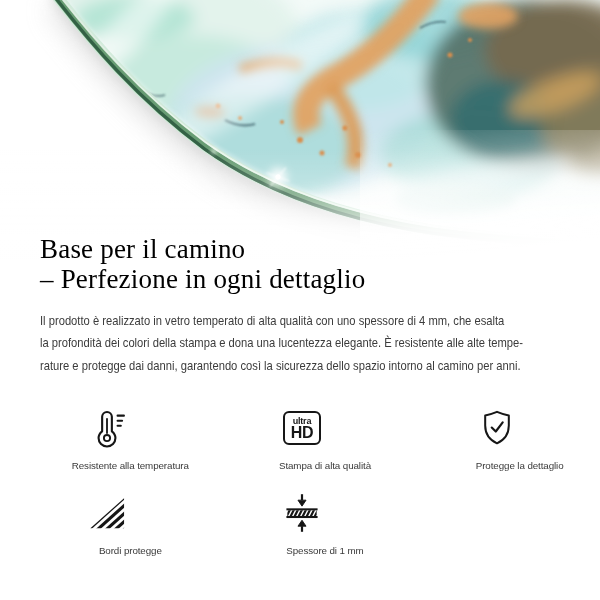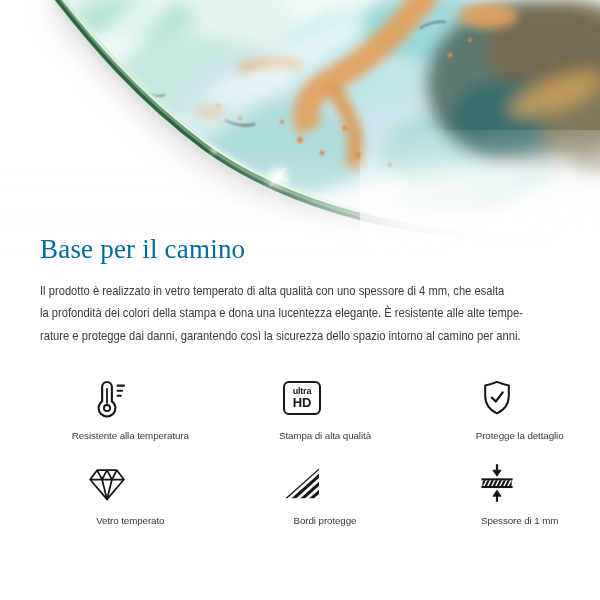--- a/index.html
+++ b/index.html
@@ -5,42 +5,42 @@
   html,body{margin:0;padding:0;background:#fff;}
   .page{
     position:relative;width:600px;height:600px;background:#ffffff;overflow:hidden;
     font-family:"Liberation Sans",sans-serif;color:#3a3a3a;
   }
   .hero{position:relative;height:260px;}
   .hero svg{display:block;width:600px;height:260px;}
   .content{position:relative;z-index:2;padding:0 40px;}
   h1{
     margin:-26px 0 0 0;font-family:"Liberation Serif",serif;font-weight:400;
-    font-size:27px;line-height:30px;color:#0369a1;letter-spacing:.2px;
+    font-size:27px;line-height:30px;color:#000000;letter-spacing:.2px;
   }
   h1 span{display:block;}
   .desc{margin-top:16px;}
   .dline{
     font-size:12.8px;line-height:22.4px;color:#3b3b3b;white-space:nowrap;
     transform:scaleX(.875);transform-origin:0 50%;
   }
   .features{
     margin-top:29px;margin-left:-30px;width:584px;
     display:grid;grid-template-columns:repeat(3,1fr);row-gap:20px;
   }
   .feature{display:flex;flex-direction:column;align-items:center;}
   .ficon{height:44px;display:flex;align-items:center;}
   .ficon svg{display:block;stroke:#161616;fill:none;}
   .flabel{margin-top:10px;font-size:9.8px;letter-spacing:-.1px;color:#3a3a3a;white-space:nowrap;padding-left:46px;}
   .uhd{
     box-sizing:border-box;width:38px;height:34px;border:2.6px solid #161616;border-radius:6px;
     display:flex;flex-direction:column;align-items:center;justify-content:center;color:#161616;
   }
   .uhd .u{font-size:9px;font-weight:700;line-height:9px;letter-spacing:-.2px;}
-  .uhd .h{font-size:13px;font-weight:700;line-height:13px;letter-spacing:-.2px;}
+  .uhd .h{font-size:16px;font-weight:700;line-height:13px;letter-spacing:-.2px;}
 </style>
 </head>
 <body>
 
 <div class="page">
 
   <div class="hero">
     <svg viewBox="0 0 600 260">
       <defs>
         <clipPath id="glassClip">
@@ -147,20 +147,21 @@
         <circle r="2.6" fill="#ffffff"></circle>
       </g>
       <circle cx="214" cy="151" r="2.6" fill="#ffffff" filter="url(#b2)" opacity="0.85"></circle>
     </svg>
   </div>
 
   <div class="content">
 
     <h1>
       <span>Base per il camino</span>
+      <span>– Perfezione in ogni dettaglio</span>
     </h1>
 
     <div class="desc">
       <div class="dline">Il prodotto è realizzato in vetro temperato di alta qualità con uno spessore di 4 mm, che esalta</div>
       <div class="dline">la profondità dei colori della stampa e dona una lucentezza elegante. È resistente alle alte tempe-</div>
       <div class="dline">rature e protegge dai danni, garantendo così la sicurezza dello spazio intorno al camino per anni.</div>
     </div>
 
     <div class="features">
 
@@ -189,31 +190,20 @@
       <div class="feature">
         <div class="ficon">
           <svg width="42" height="42" viewBox="0 0 48 48" stroke-width="2.3" stroke-linecap="round" stroke-linejoin="round">
             <path d="M24,5.5 C28,7.2 33,8.7 37.5,9.6 V21 C37.5,31.5 32.2,37.6 24,41.5 C15.8,37.6 10.5,31.5 10.5,21 V9.6 C15,8.7 20,7.2 24,5.5 Z"></path>
             <path d="M18,23.5 L22.6,28 L30.5,17.5" stroke-width="2.5"></path>
           </svg>
         </div>
         <div class="flabel">Protegge la dettaglio</div>
       </div>
 
-      <div class="feature">
-        <div class="ficon">
-          <svg width="44" height="42" viewBox="0 0 48 46" stroke-width="1.9" stroke-linejoin="round">
-            <path d="M13.2,9 H34.8 L42.5,19.2 L24,41 L5.5,19.2 Z"></path>
-            <path d="M5.5,19.2 H42.5"></path>
-            <path d="M13.2,9 L18.6,19.2 L24,9 L29.4,19.2 L34.8,9"></path>
-            <path d="M18.6,19.2 L24,41 L29.4,19.2"></path>
-          </svg>
-        </div>
-        <div class="flabel">Vetro temperato</div>
-      </div>
 
       <div class="feature">
         <div class="ficon">
           <svg width="42" height="42" viewBox="0 0 48 48">
             <defs>
                 <clipPath id="triClip">
                   <path d="M5,41.5 L43.5,41.5 L43.5,7 Z"></path>
                 </clipPath>
               </defs>
             <g clip-path="url(#triClip)" stroke="#161616" stroke-width="3.6">

